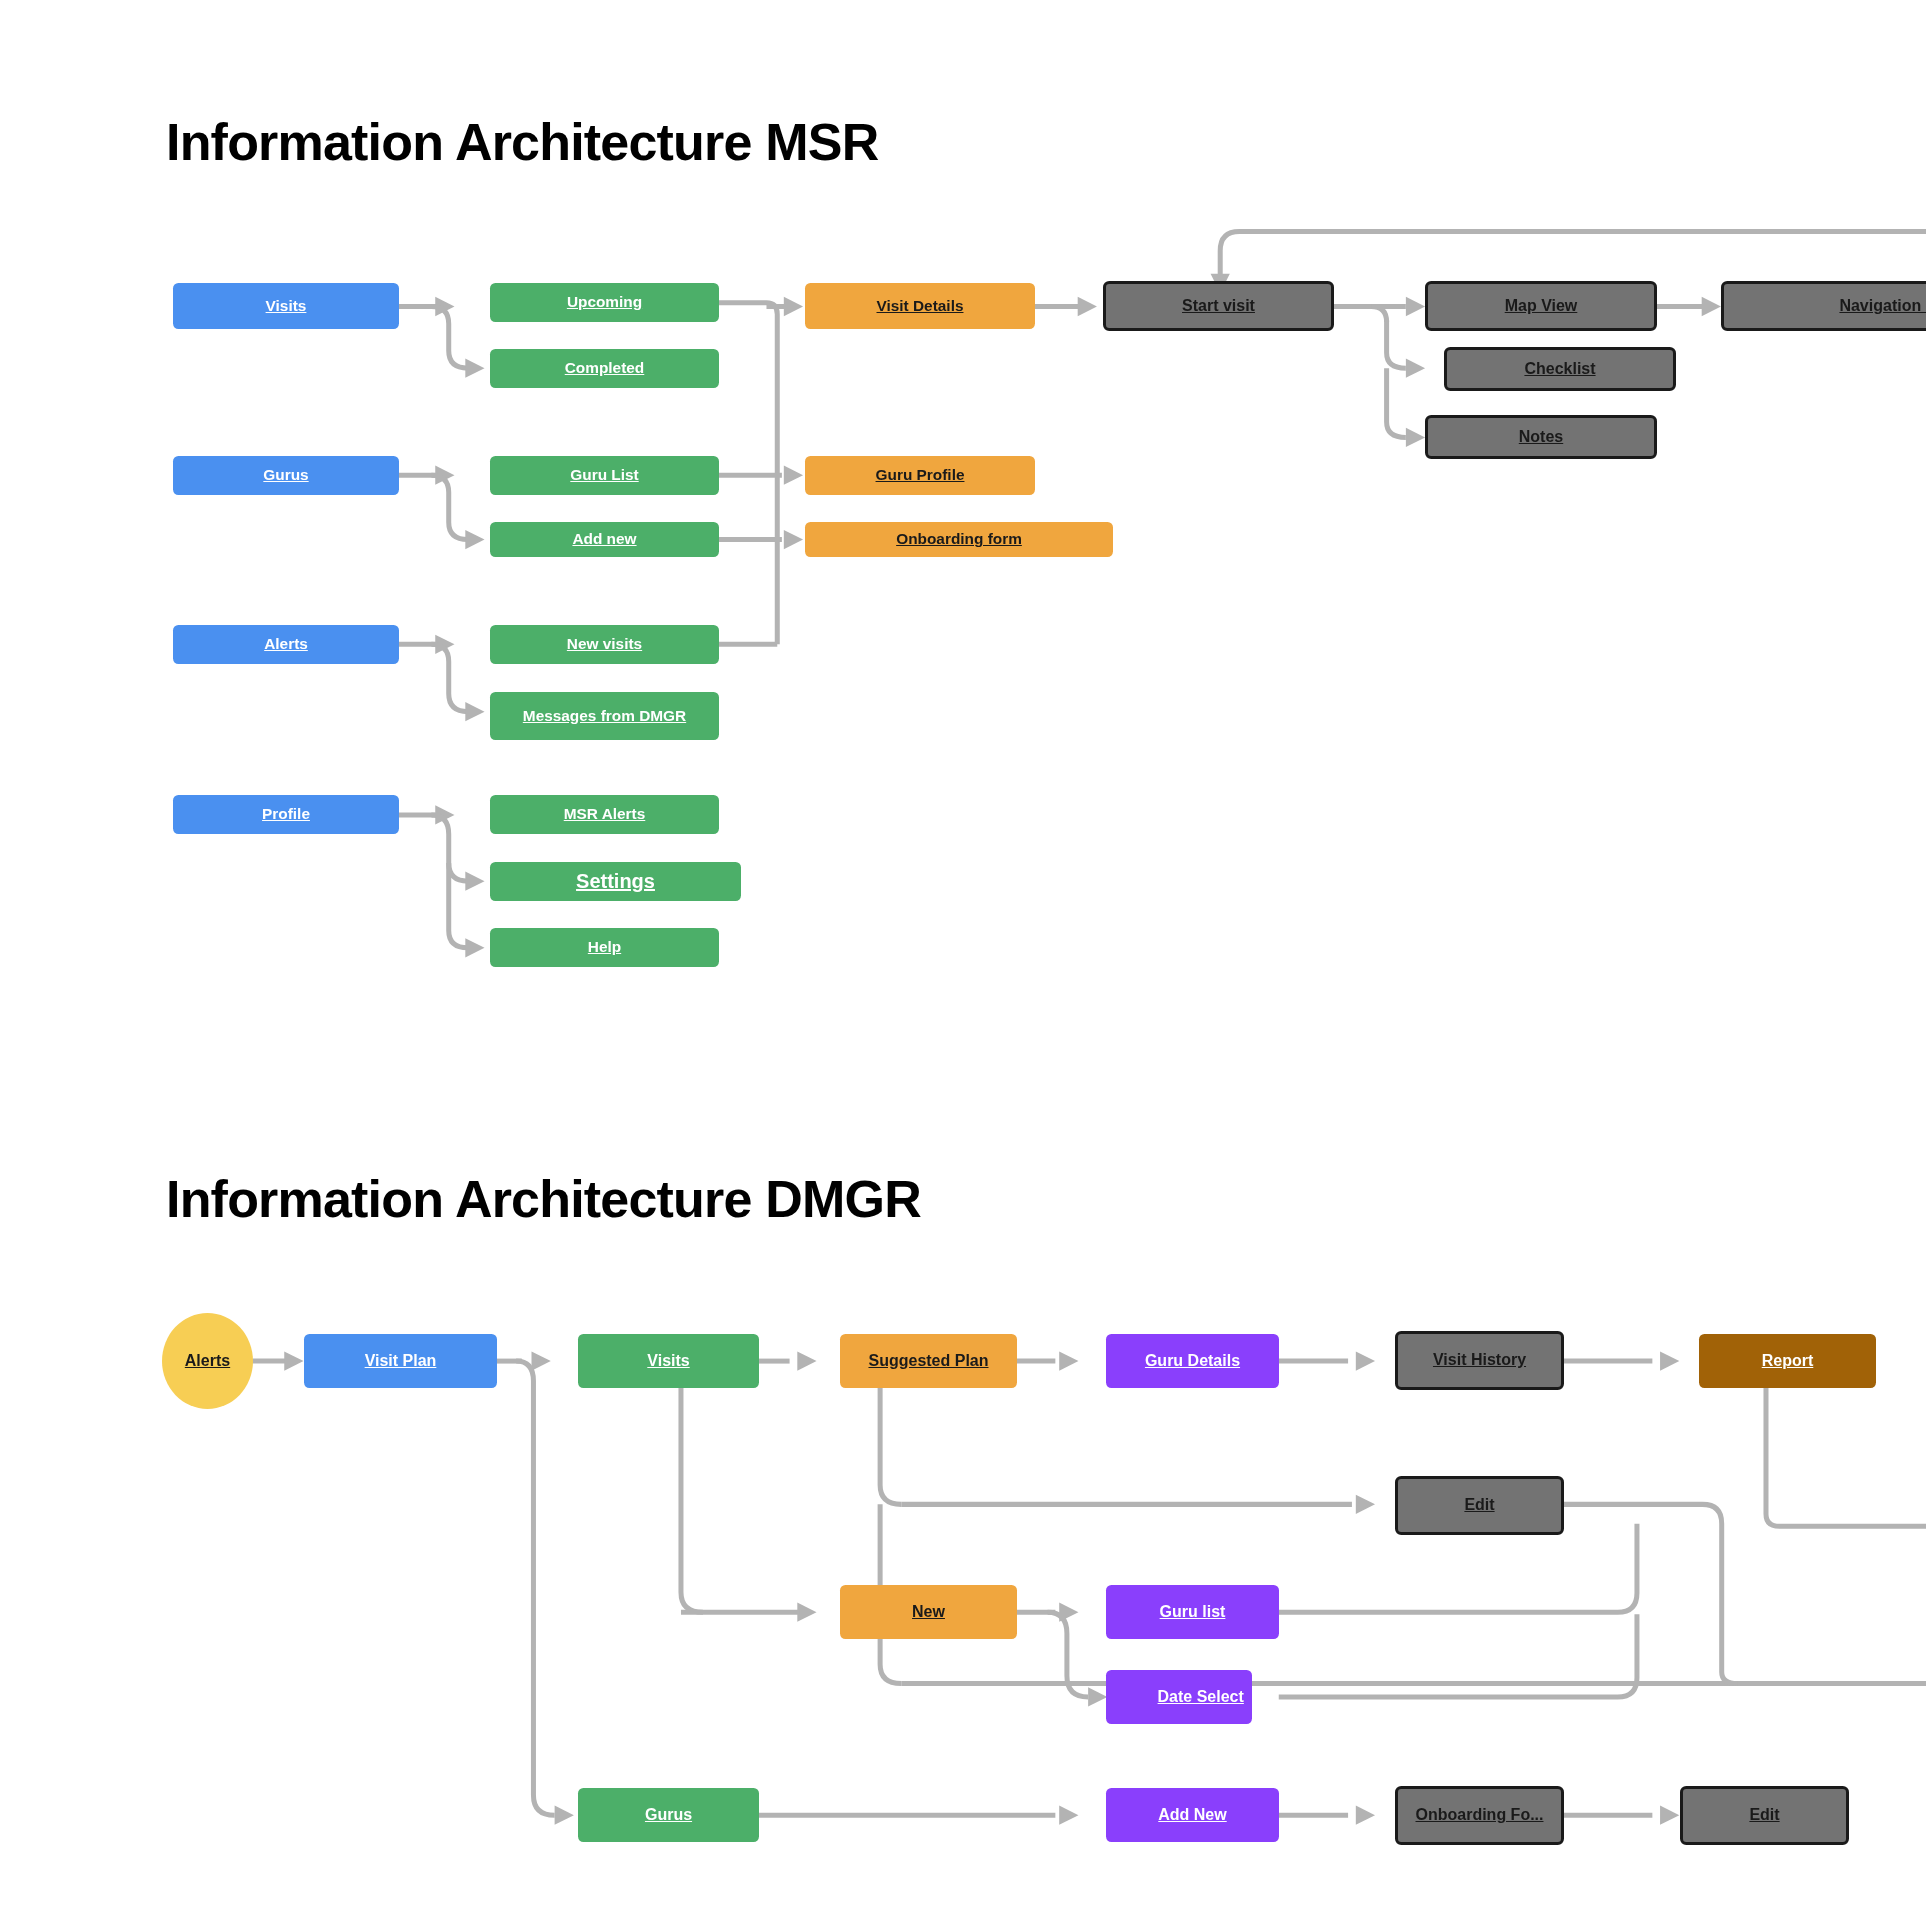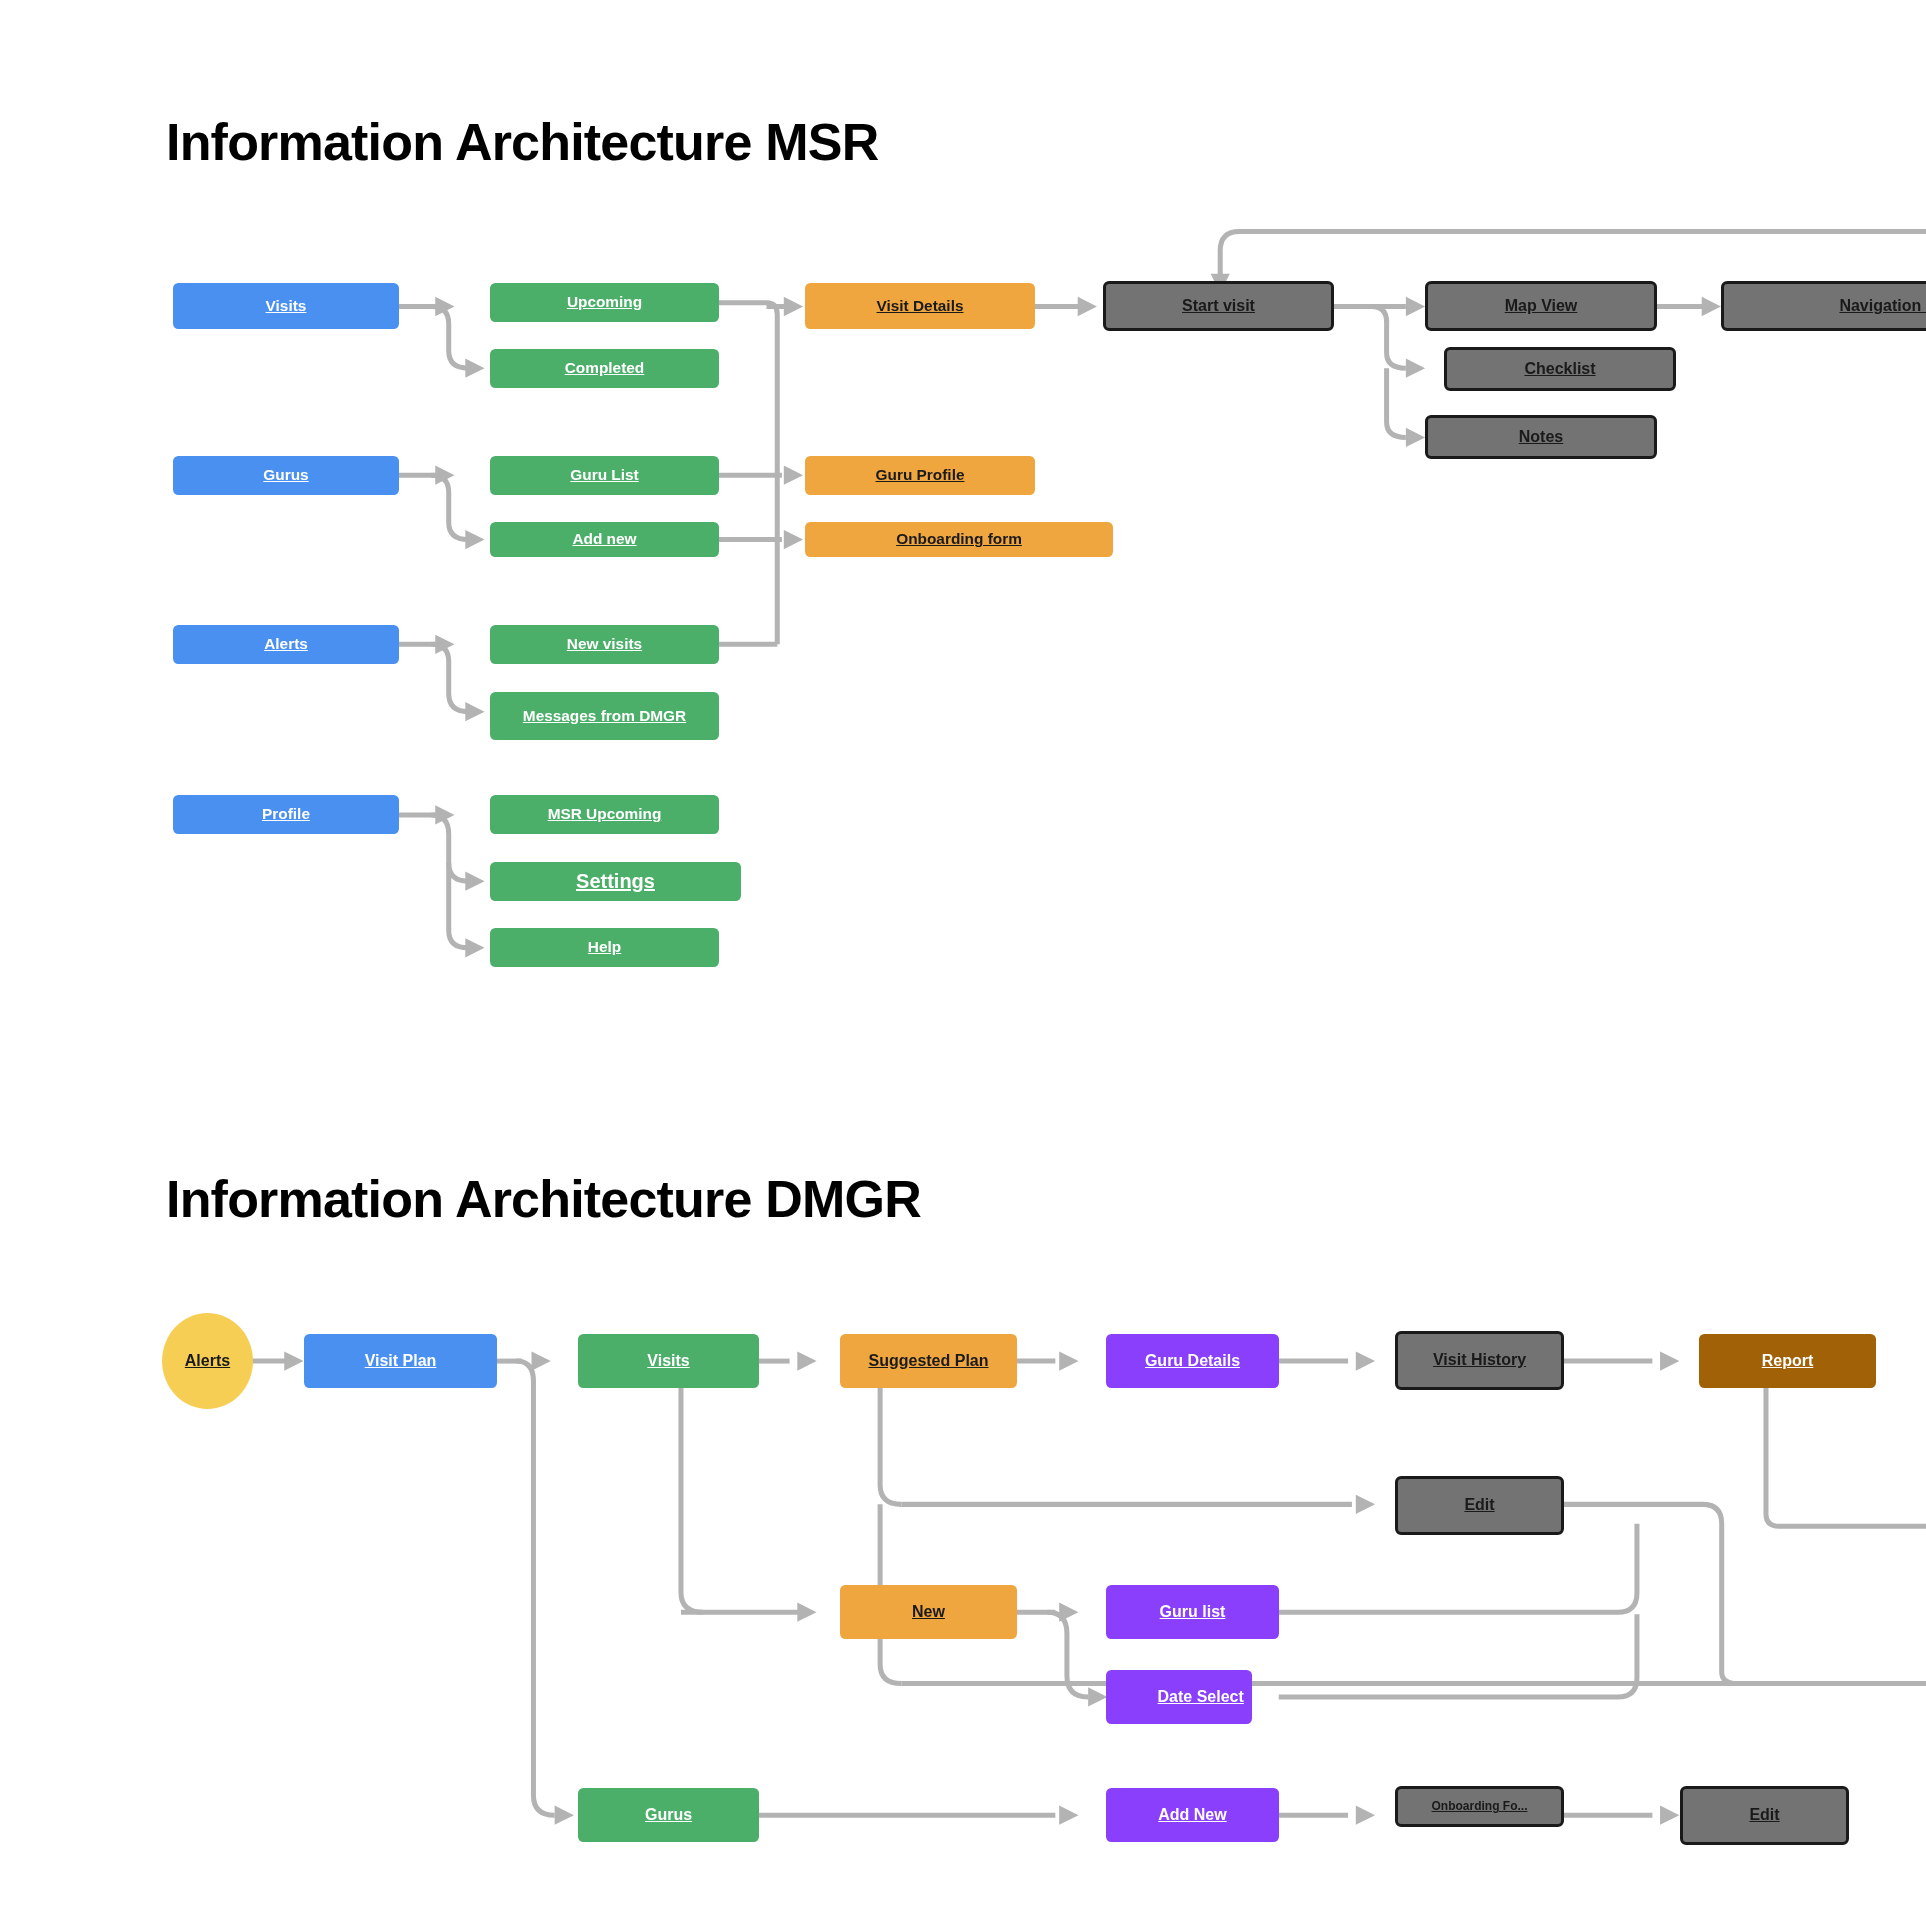--- a/index.html
+++ b/index.html
@@ -179,37 +179,37 @@
   <div class="node green" style="left:490px;top:456px;width:229px;height:39px;font-size:15.4px;">Guru List</div>
   <div class="node green" style="left:490px;top:522px;width:229px;height:35px;font-size:15.4px;">Add new</div>
   <div class="node orange" style="left:805px;top:456px;width:230px;height:39px;font-size:15.4px;">Guru Profile</div>
   <div class="node orange" style="left:805px;top:522px;width:308px;height:35px;font-size:15.4px;">Onboarding form</div>
 
   <div class="node blue" style="left:173px;top:625px;width:226px;height:39px;font-size:15.4px;">Alerts</div>
   <div class="node green" style="left:490px;top:625px;width:229px;height:39px;font-size:15.4px;">New visits</div>
   <div class="node green" style="left:490px;top:692px;width:229px;height:48px;font-size:15.4px;">Messages from DMGR</div>
 
   <div class="node blue" style="left:173px;top:795px;width:226px;height:39px;font-size:15.4px;">Profile</div>
-  <div class="node green" style="left:490px;top:795px;width:229px;height:39px;font-size:15.4px;">MSR Upcoming</div>
+  <div class="node green" style="left:490px;top:795px;width:229px;height:39px;font-size:15.4px;">MSR Alerts</div>
   <div class="node green" style="left:490px;top:862px;width:251px;height:39px;font-size:20px;">Settings</div>
   <div class="node green" style="left:490px;top:928px;width:229px;height:39px;font-size:15.4px;">Help</div>
 
   <div class="node yellow-ellipse" style="left:162px;top:1313px;width:91px;height:96px;font-size:16px;border-radius:50%;">Alerts</div>
   <div class="node blue" style="left:304px;top:1334px;width:193px;height:54px;font-size:16px;">Visit Plan</div>
   <div class="node green" style="left:578px;top:1334px;width:181px;height:54px;font-size:16px;">Visits</div>
   <div class="node orange" style="left:840px;top:1334px;width:177px;height:54px;font-size:16px;">Suggested Plan</div>
   <div class="node purple" style="left:1106px;top:1334px;width:173px;height:54px;font-size:16px;">Guru Details</div>
   <div class="node white" style="left:1395px;top:1331px;width:169px;height:59px;font-size:16px;">Visit History</div>
   <div class="node gray" style="left:1699px;top:1334px;width:177px;height:54px;font-size:16px;">Report</div>
 
   <div class="node white" style="left:1395px;top:1476px;width:169px;height:59px;font-size:16px;">Edit</div>
 
   <div class="node orange" style="left:840px;top:1585px;width:177px;height:54px;font-size:16px;">New</div>
   <div class="node purple" style="left:1106px;top:1585px;width:173px;height:54px;font-size:16px;">Guru list</div>
   <div class="node purple" style="left:1106px;top:1670px;width:146px;height:54px;font-size:16px;padding-left:48px;">Date Select</div>
 
   <div class="node green" style="left:578px;top:1788px;width:181px;height:54px;font-size:16px;">Gurus</div>
   <div class="node purple" style="left:1106px;top:1788px;width:173px;height:54px;font-size:16px;">Add New</div>
-  <div class="node white" style="left:1395px;top:1786px;width:169px;height:41px;font-size:12px;">Onboarding Fo...</div>
+  <div class="node white" style="left:1395px;top:1786px;width:169px;height:59px;font-size:16px;">Onboarding Fo...</div>
   <div class="node white" style="left:1680px;top:1786px;width:169px;height:59px;font-size:16px;">Edit</div>
 
 </div>
 
 
 </body></html>

